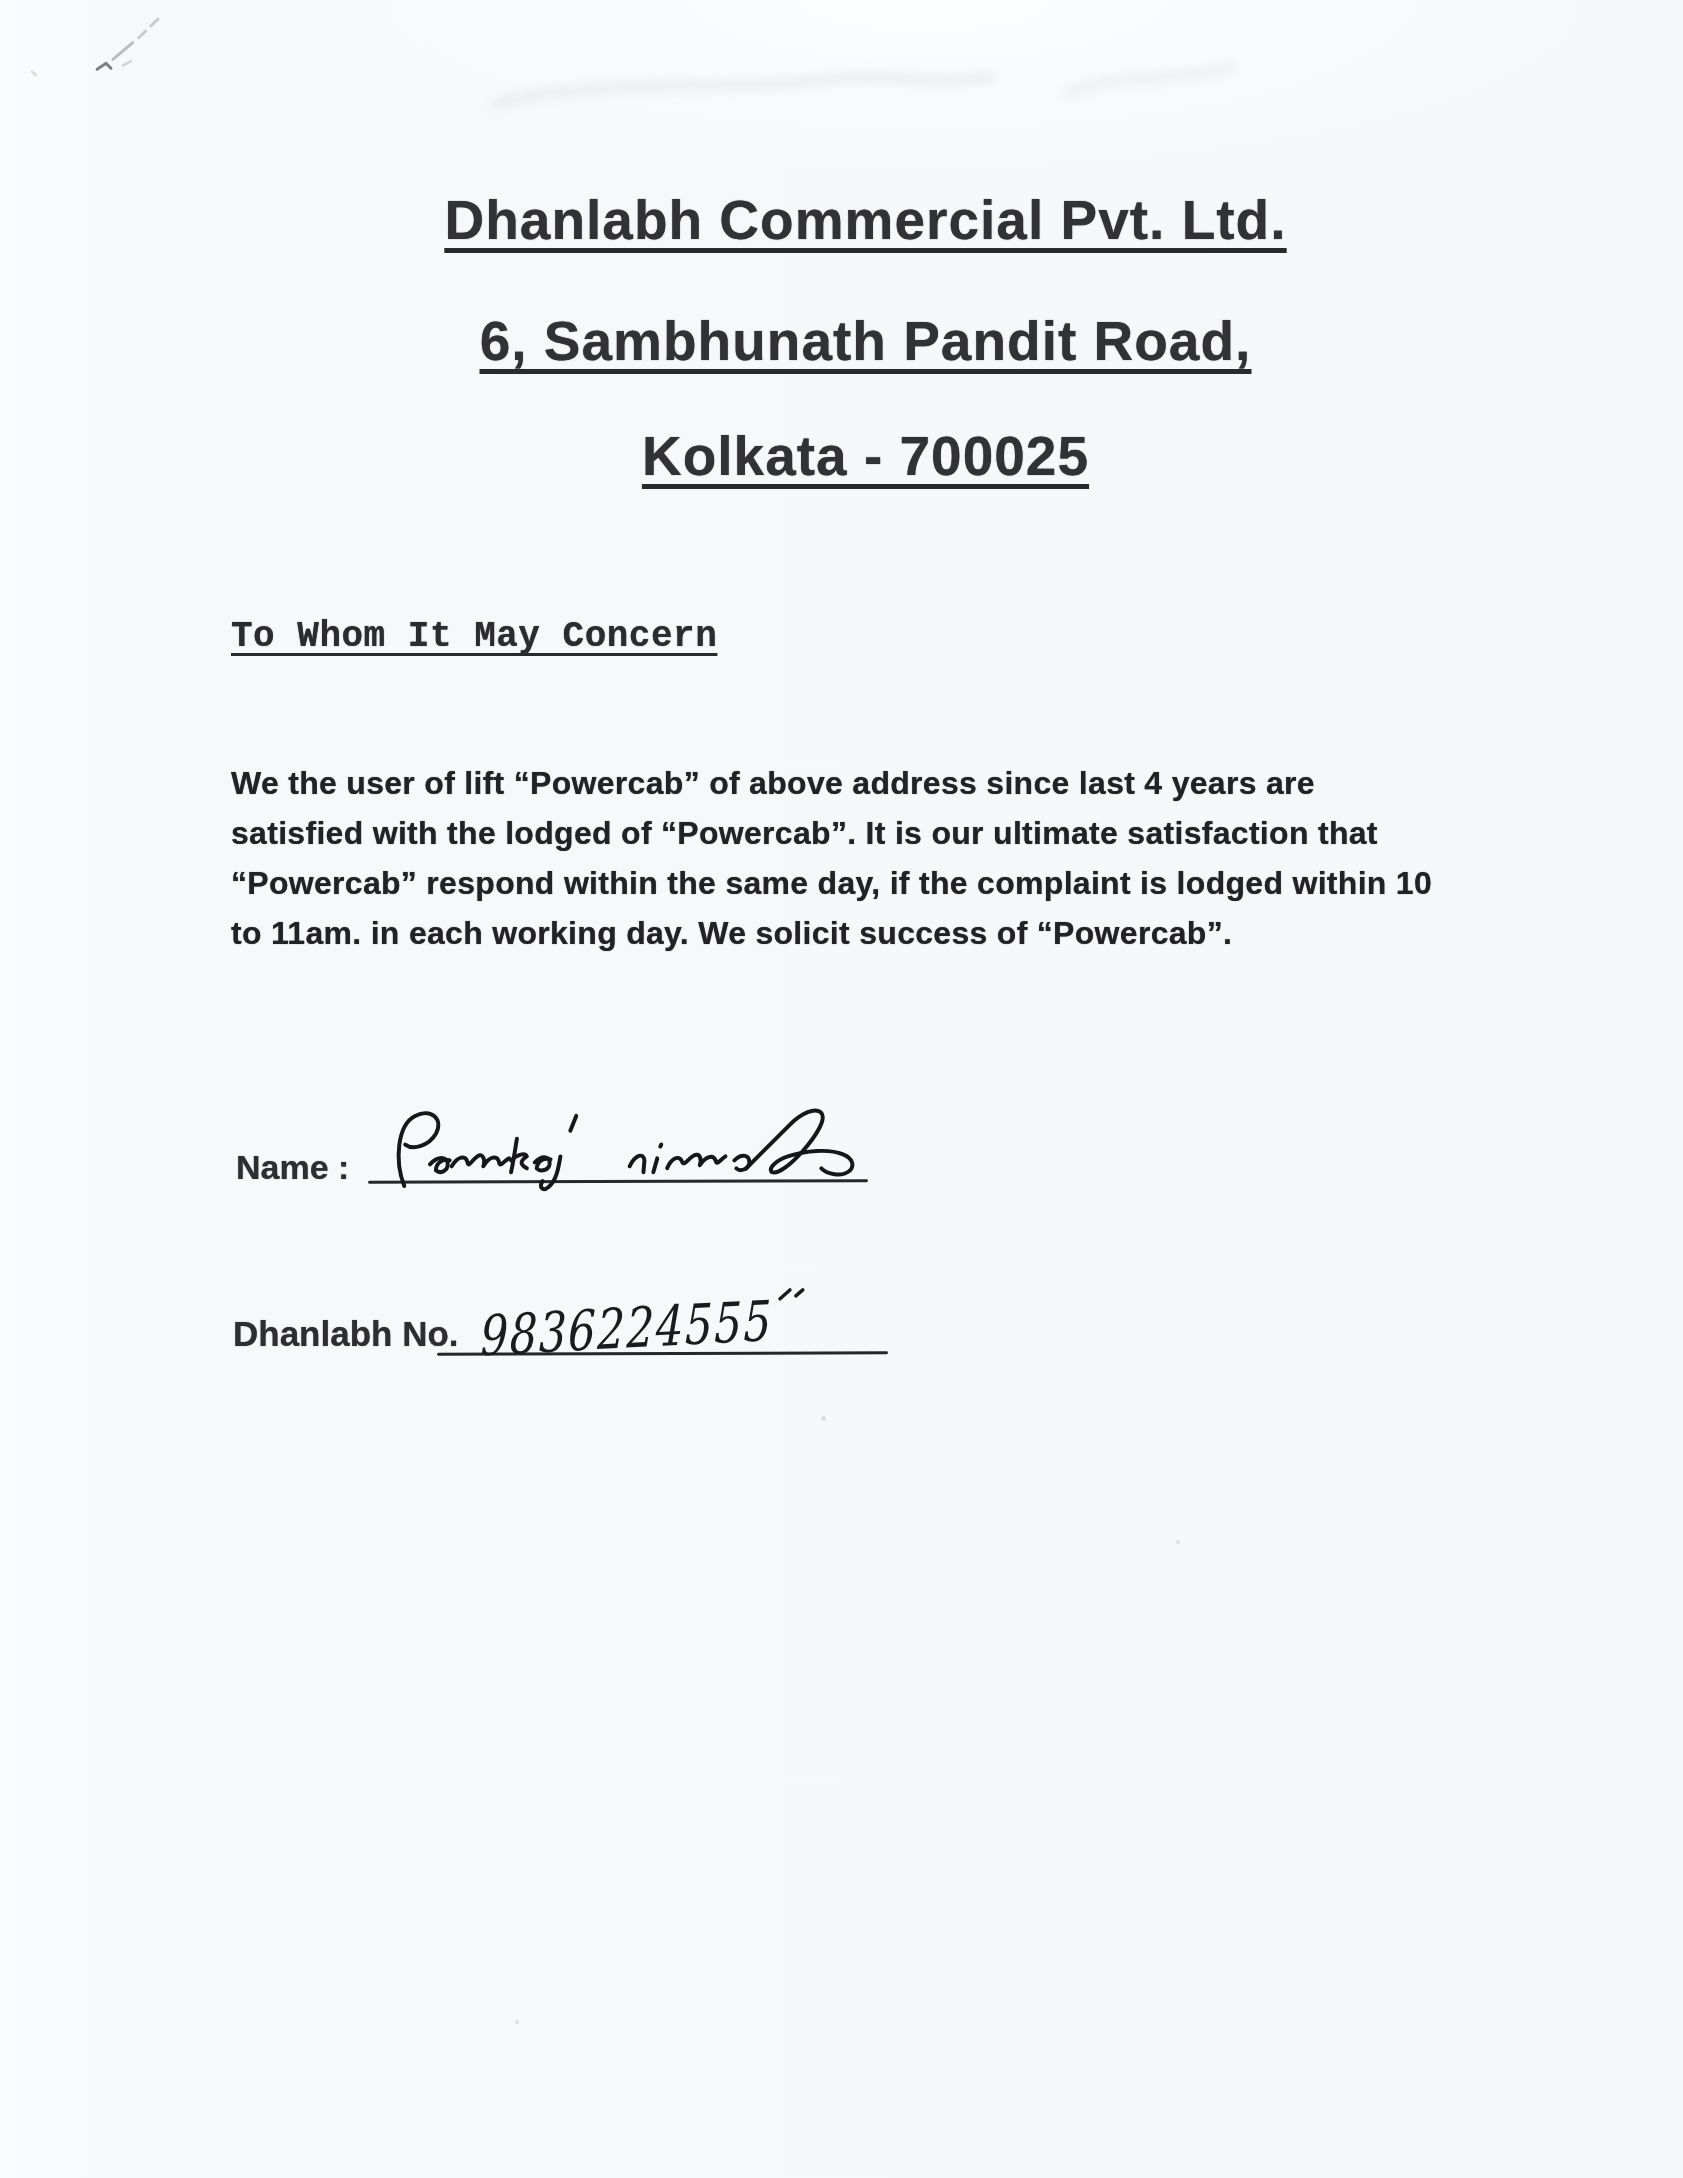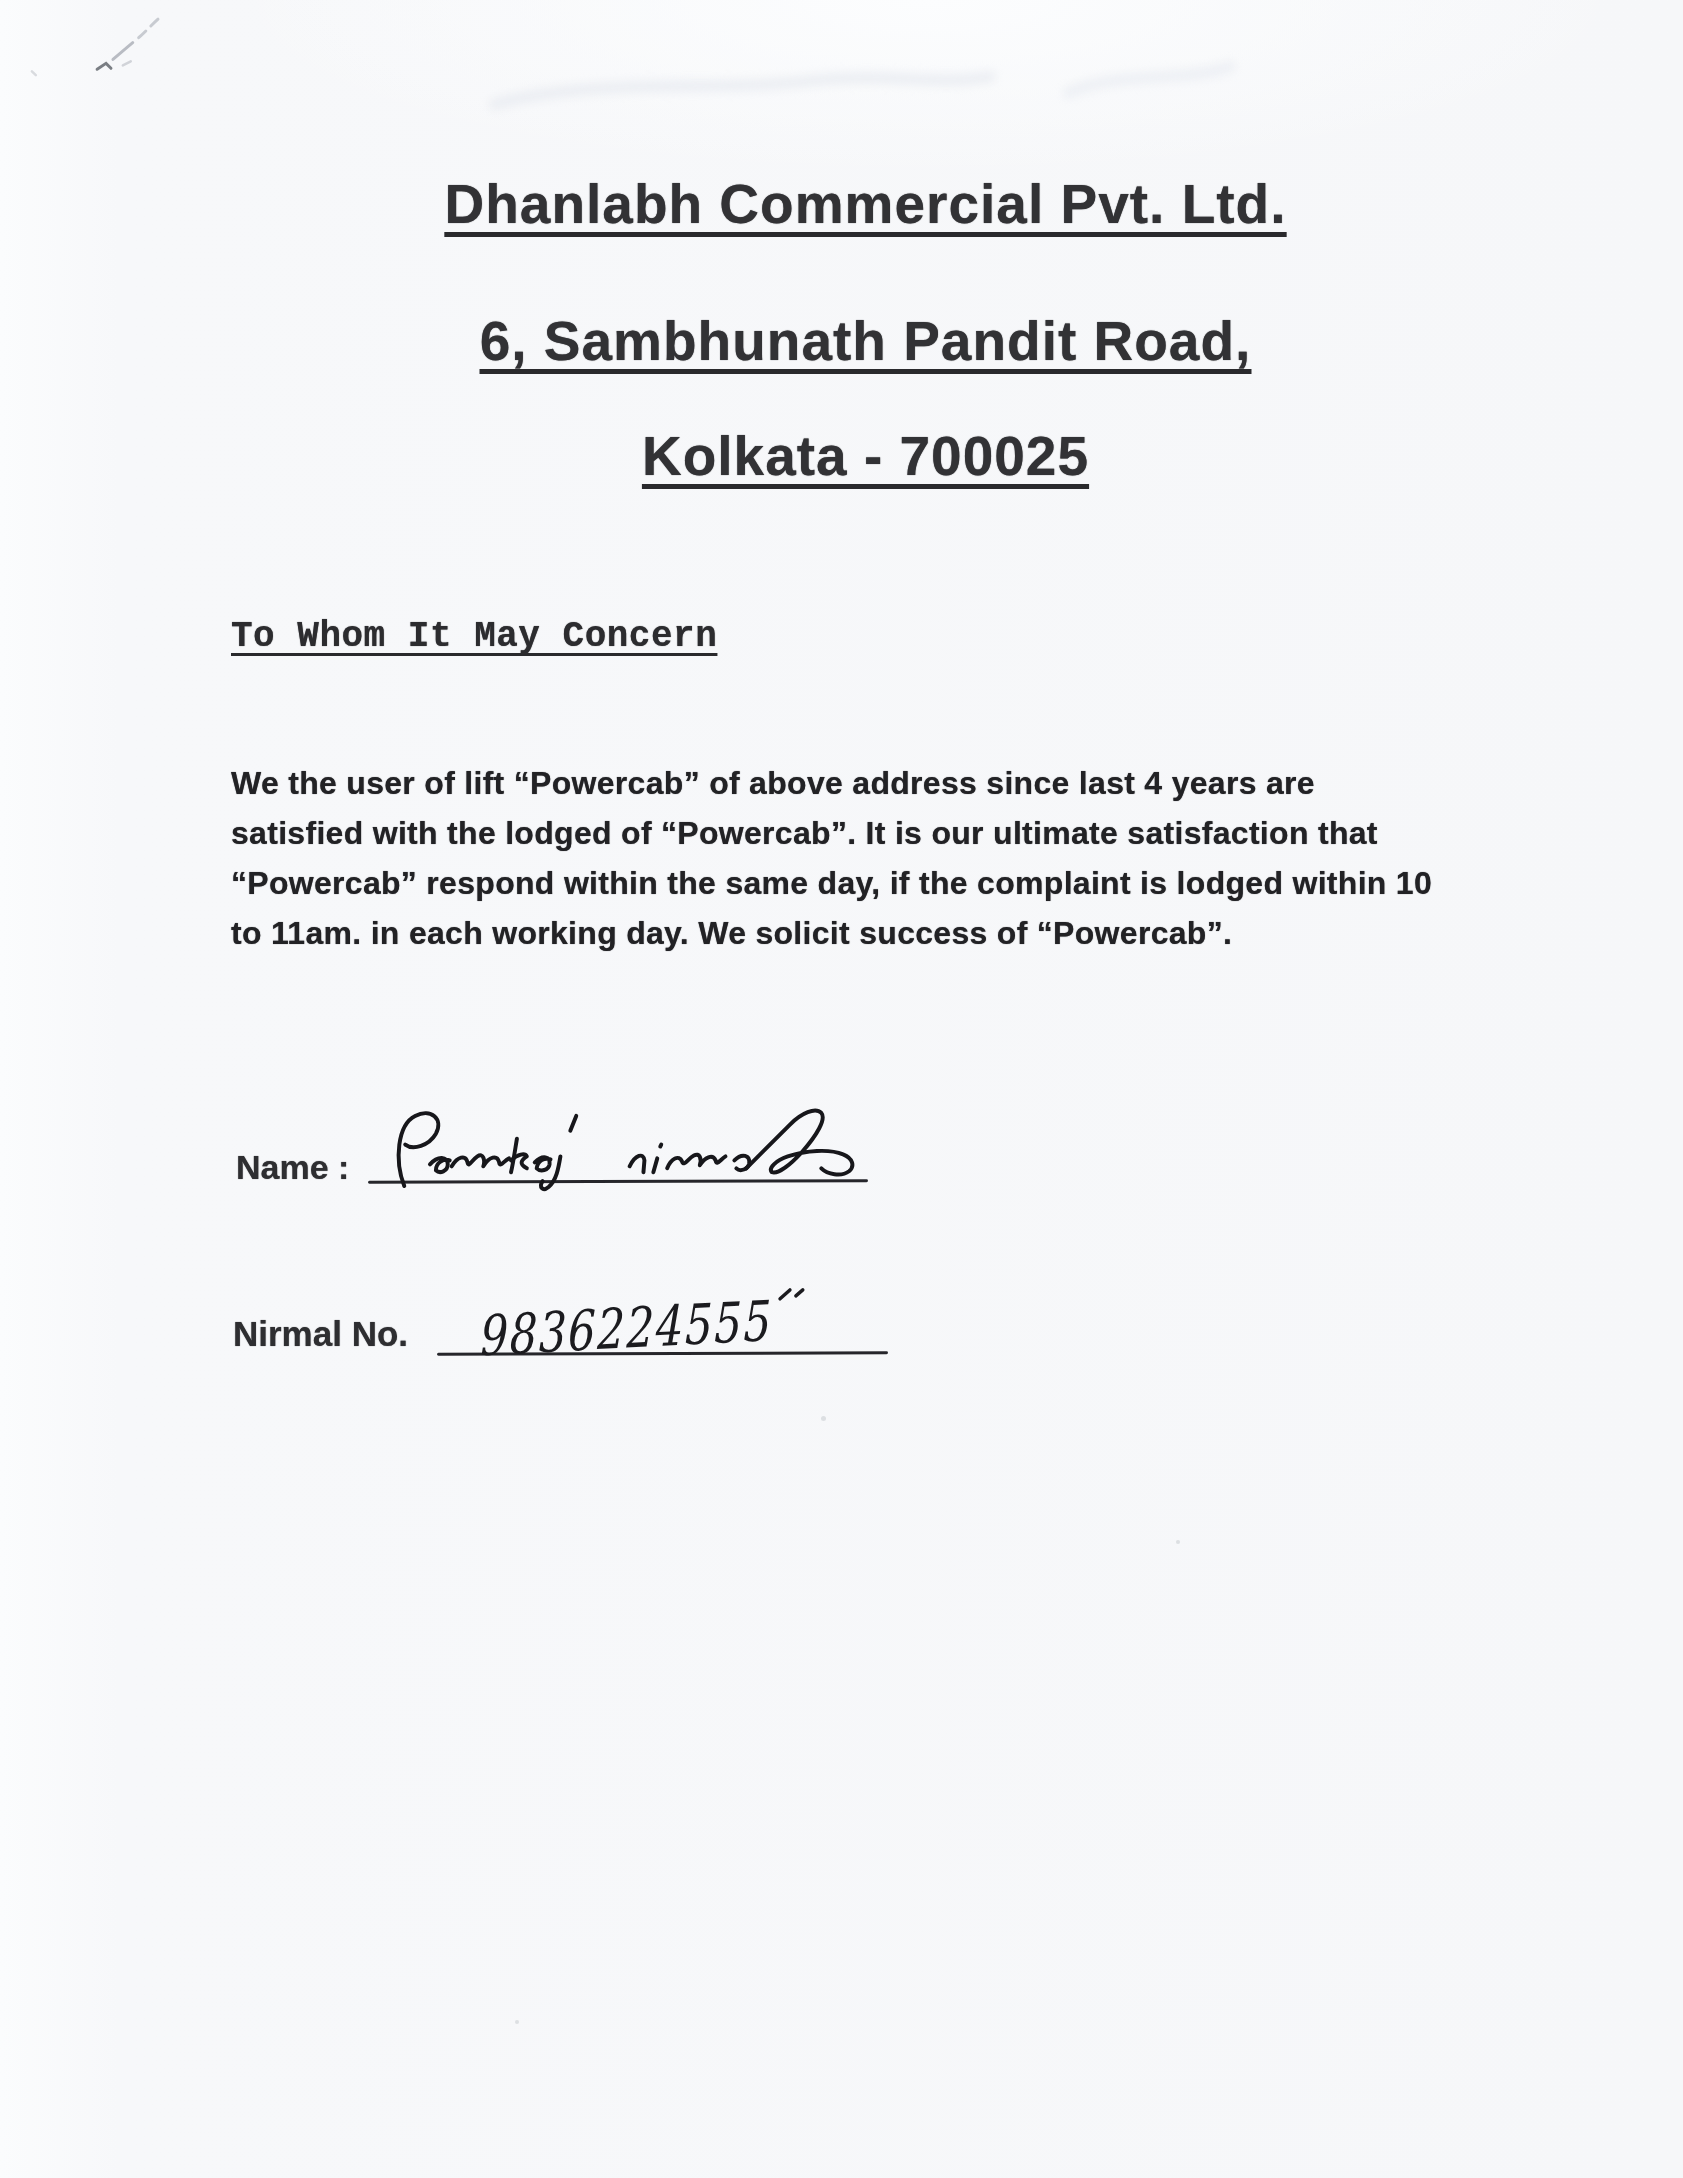--- a/index.html
+++ b/index.html
@@ -15,21 +15,21 @@
     color:#1d1d1f;
   }
   .hdr{
     position:absolute;left:0;right:0;text-align:center;padding-left:48px;
     font-weight:bold;font-size:55px;letter-spacing:1px;color:#323235;
     text-shadow:0 0 1px rgba(45,45,48,.85);
     text-decoration:underline;text-decoration-thickness:5px;text-underline-offset:9px;
     text-decoration-color:#2a2a2d;
     white-space:nowrap;
   }
-  .hdr1{top:172px;}
+  .hdr1{top:188px;}
   .hdr2{top:309px;}
   .hdr3{top:424px;}
   .subject{
     position:absolute;left:231px;top:616px;
     font-weight:bold;font-size:36px;letter-spacing:0.5px;color:#2c2c2f;
     text-shadow:0 0 1px rgba(45,45,48,.8);
     text-decoration:underline;text-decoration-thickness:3px;text-underline-offset:7px;
     text-decoration-color:#2a2a2d;white-space:nowrap;font-family:Liberation Mono, monospace;
   }
   .bodytext{
@@ -96,21 +96,21 @@
       <path d="M188,24 L194,9"></path>
       <path d="M248,60 C254,48 262,46 263,54 L262,66"></path>
       <path d="M276,52 L272,66 M279,40 L280,38"></path>
       <path d="M286,62 C290,52 298,48 301,55 C303,61 307,52 313,49 C319,46 321,52 319,59 C324,51 332,47 335,54 C336,60 340,53 345,50"></path>
       <path d="M354,54 C362,46 370,49 369,57 C368,63 360,66 356,62"></path>
       <path d="M366,62 C378,50 394,34 410,18 C422,6 436,0 442,6 C447,12 438,28 422,46 C410,59 398,68 392,66 C388,62 396,54 408,50 C426,44 450,42 464,48 C474,52 476,60 470,65 C462,71 448,68 442,62"></path>
     </g>
     </svg>
     <span class="sr">Pankaj Nirmal</span>
 
-  <div class="label contact-label">Nirmal No.</div>
+  <div class="label contact-label">Dhanlabh No.</div>
   <div class="rule contact-rule"></div>
   <svg class="ink-svg" style="left:477px;top:1283px;" width="347" height="89" viewBox="0 0 350 90">
     <text x="6" y="64" font-family="&quot;DejaVu Serif&quot;, serif" font-style="italic" font-size="56" fill="#1b1b1f" letter-spacing="2" textLength="296" lengthAdjust="spacingAndGlyphs" transform="rotate(-3 175 45) skewX(-4)">9836224555</text>
     <path d="M306,16 l10,-9 M322,13 l7,-6" fill="none" stroke="#1b1b1f" stroke-width="3.5" stroke-linecap="round"></path>
   </svg>
 
   <div class="speck" style="left:821px;top:1416px;width:5px;height:5px;"></div>
   <div class="speck" style="left:1176px;top:1540px;width:4px;height:4px;"></div>
   <div class="speck" style="left:515px;top:2020px;width:4px;height:4px;"></div>
 

